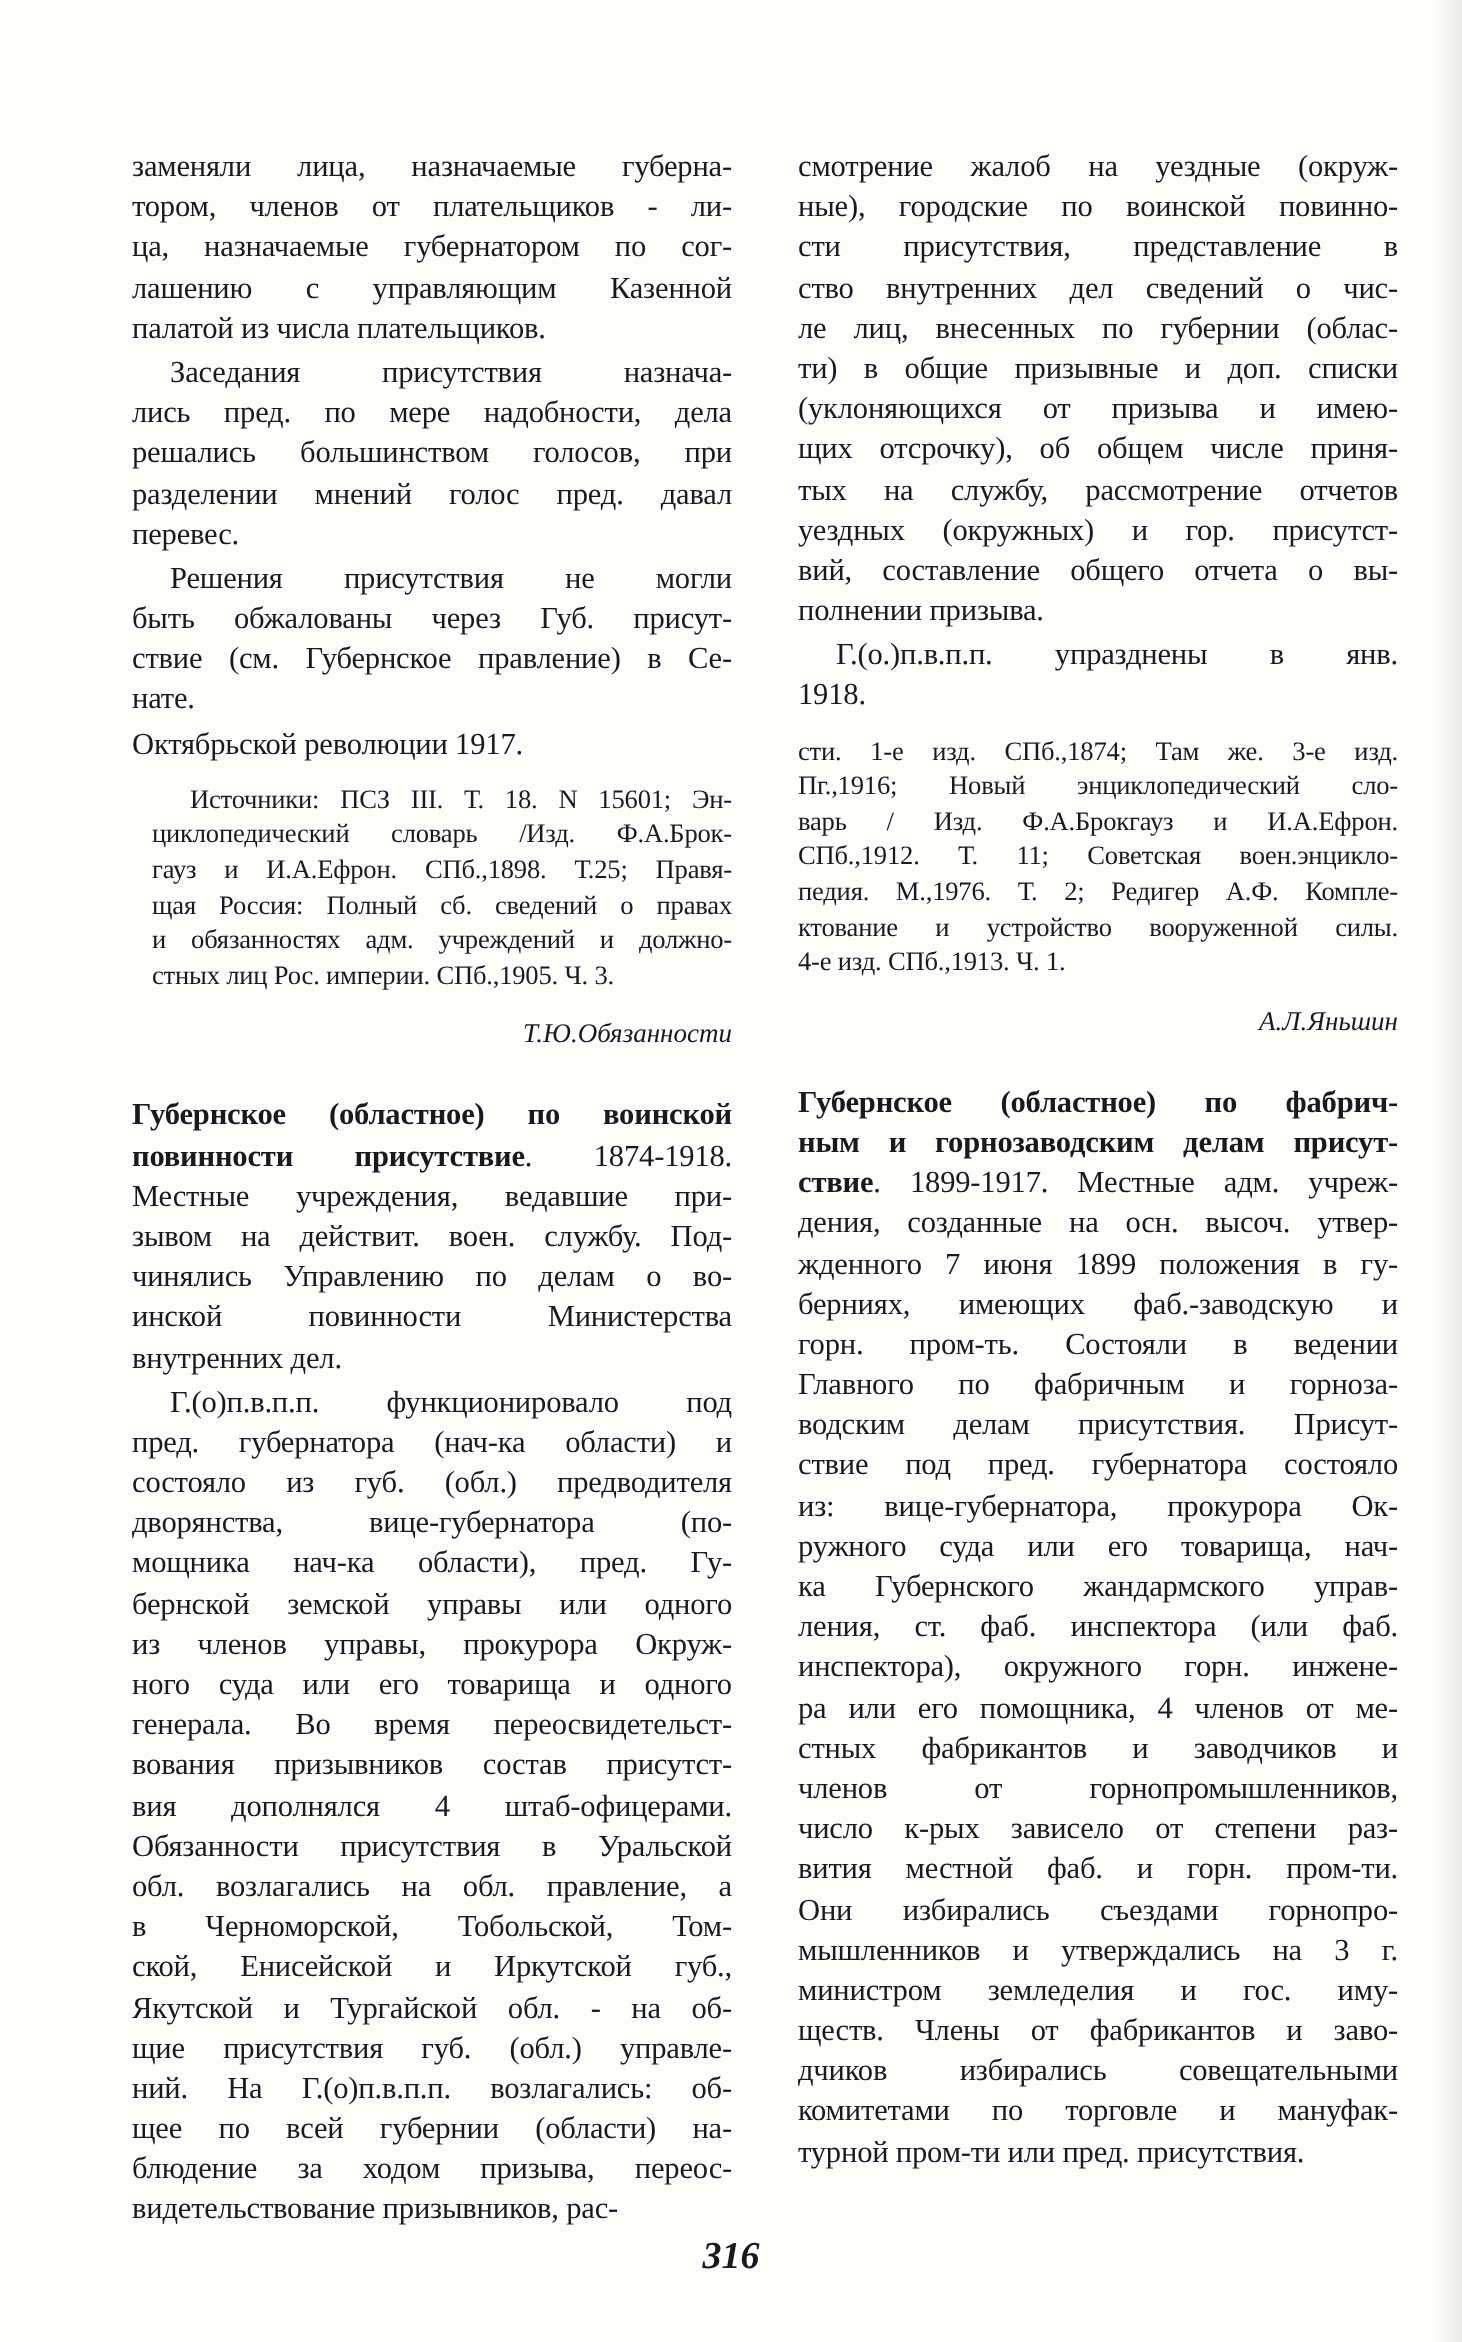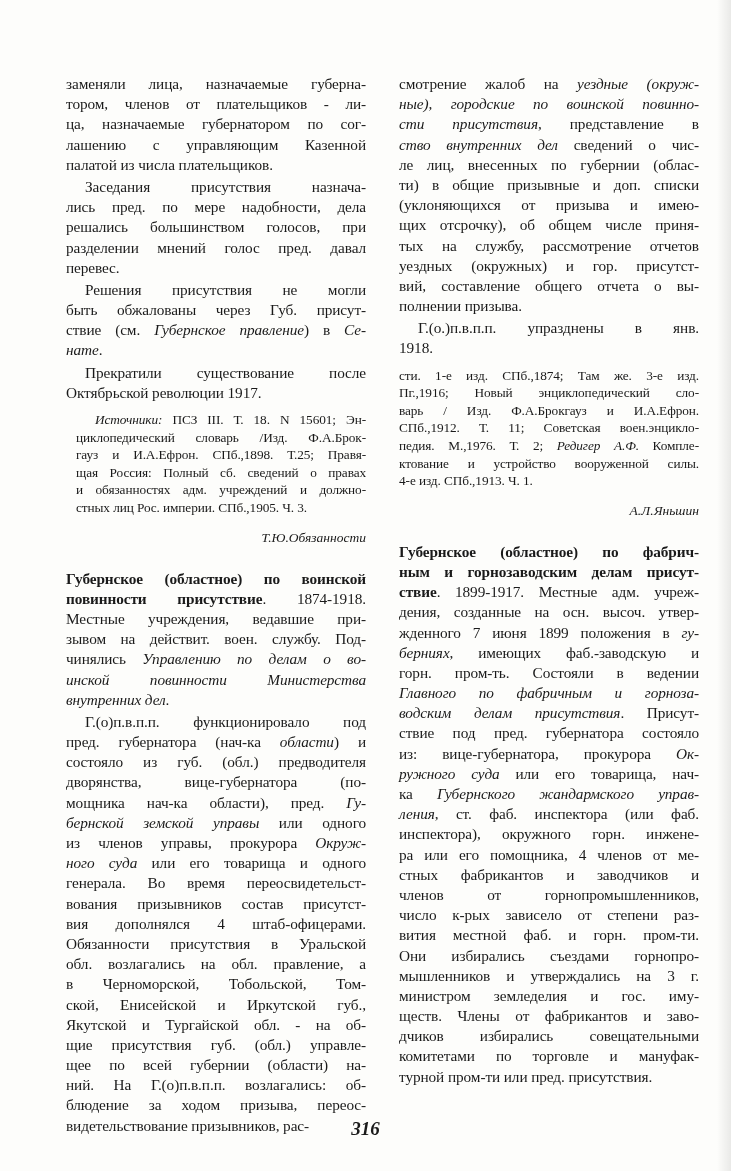--- a/index.html
+++ b/index.html
@@ -29,21 +29,21 @@
     text-align-last: justify;
     letter-spacing: -0.1px;
   }
   .line.last { text-align-last: left; }
   .line.indent { padding-left: 19px; }
   .small .line {
     font-size: 13.3px;
     line-height: 17.6px;
     height: 17.6px;
   }
-  .i { font-style: italic; }
+  .i { }
   .b { font-weight: bold; }
   .author {
     font-size: 13.5px; font-style: italic; text-align: right;
     height: 22px; line-height: 22px; margin-top: 8px;
   }
   .para-gap { height: 2px; }
   .block-gap { height: 20px; }
   #page-number {
     position: absolute; top: 1118px; left: 0; width: 731px;
     text-align: center; font-size: 19px; font-style: italic; font-weight: bold;
@@ -71,21 +71,20 @@
     </div>
     <div class="para-gap"></div>
     <div class="para">
       <div class="line indent"><span>Решения присутствия не могли</span></div>
       <div class="line"><span>быть обжалованы через Губ. присут-</span></div>
       <div class="line"><span>ствие (см. </span><span class="i">Губернское правление</span><span>) в </span><span class="i">Се-</span></div>
       <div class="line last"><span class="i">нате</span><span>.</span></div>
     </div>
     <div class="para-gap"></div>
     <div class="para">
-      <div class="line indent"><span>Прекратили существование после</span></div>
       <div class="line last"><span>Октябрьской революции 1917.</span></div>
     </div>
     <div class="para-gap"></div>
     <div class="small" style="margin-top: 6px; margin-left: 10px;">
       <div class="line indent"><span class="i">Источники:</span><span> ПСЗ III. Т. 18. N 15601; Эн-</span></div>
       <div class="line"><span>циклопедический словарь /Изд. Ф.А.Брок-</span></div>
       <div class="line"><span>гауз и И.А.Ефрон. СПб.,1898. Т.25; Правя-</span></div>
       <div class="line"><span>щая Россия: Полный сб. сведений о правах</span></div>
       <div class="line"><span>и обязанностях адм. учреждений и должно-</span></div>
       <div class="line last"><span>стных лиц Рос. империи. СПб.,1905. Ч. 3.</span></div>
@@ -114,22 +113,22 @@
       <div class="line"><span class="i">ного суда</span><span> или его товарища и одного</span></div>
       <div class="line"><span>генерала. Во время переосвидетельст-</span></div>
       <div class="line"><span>вования призывников состав присутст-</span></div>
       <div class="line"><span>вия дополнялся 4 штаб-офицерами.</span></div>
       <div class="line"><span>Обязанности присутствия в Уральской</span></div>
       <div class="line"><span>обл. возлагались на обл. правление, а</span></div>
       <div class="line"><span>в Черноморской, Тобольской, Том-</span></div>
       <div class="line"><span>ской, Енисейской и Иркутской губ.,</span></div>
       <div class="line"><span>Якутской и Тургайской обл. - на об-</span></div>
       <div class="line"><span>щие присутствия губ. (обл.) управле-</span></div>
+      <div class="line"><span>ний. На Г.(о)п.в.п.п. возлагались: об-</span></div>
       <div class="line"><span>щее по всей губернии (области) на-</span></div>
-      <div class="line"><span>ний. На Г.(о)п.в.п.п. возлагались: об-</span></div>
       <div class="line"><span>блюдение за ходом призыва, переос-</span></div>
       <div class="line last"><span>видетельствование призывников, рас-</span></div>
     </div>
     <div class="para-gap"></div>
   </div>
 <div class="column" id="col-right">
     <div class="para">
       <div class="line"><span>смотрение жалоб на </span><span class="i">уездные (окруж-</span></div>
       <div class="line"><span class="i">ные), городские по воинской повинно-</span></div>
       <div class="line"><span class="i">сти присутствия</span><span>, представление в</span></div>

